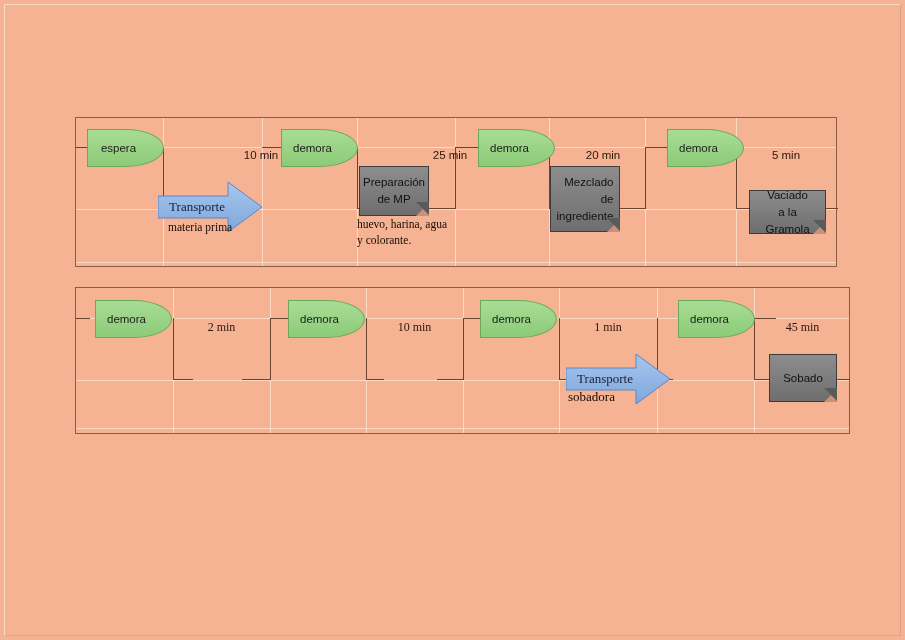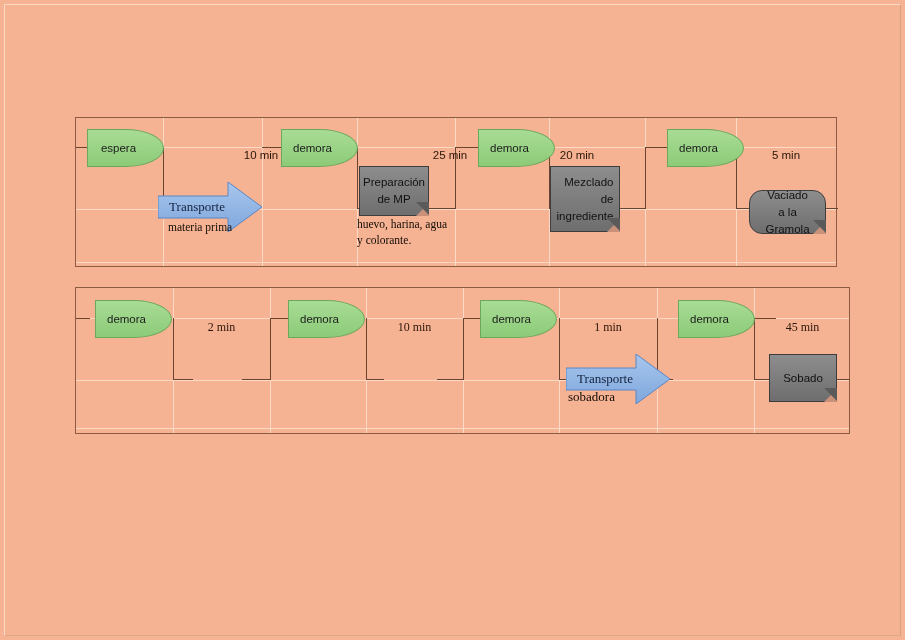--- a/index.html
+++ b/index.html
@@ -197,34 +197,34 @@
 de MP</span>
     <span class="dogear"></span>
   </div>
   <div class="note" style="left:281px; top:98px;">huevo, harina, agua
 y colorante.</div>
 
   <div class="delay" style="left:402px; top:11px; width:77px; height:38px;">
     <span>demora</span>
   </div>
 
-  <div class="time-label" style="left:453px; top:31px; width:96px;">20 min</div>
+  <div class="time-label" style="left:479px; top:31px; width:96px;">20 min</div>
   <div class="process" style="left:474px; top:48px; width:70px; height:66px;text-align:right;">
     <span style="white-space:pre-line">Mezclado
 de
 ingrediente</span>
     <span class="dogear"></span>
   </div>
 
   <div class="delay" style="left:591px; top:11px; width:77px; height:38px;">
     <span>demora</span>
   </div>
 
   <div class="time-label" style="left:660px; top:31px; width:100px;">5 min</div>
-  <div class="process" style="left:673px; top:72px; width:77px; height:44px;border-radius:13px;">
+  <div class="process" style="left:673px; top:72px; width:77px; height:44px;">
     <span style="white-space:pre-line">Vaciado a la
 Gramola</span>
     <span class="dogear"></span>
   </div>
 </div>
 
 <div class="row" id="row-2">
 
   <div class="gridline-v" style="left:97px"></div>
   <div class="gridline-v" style="left:194px"></div>

